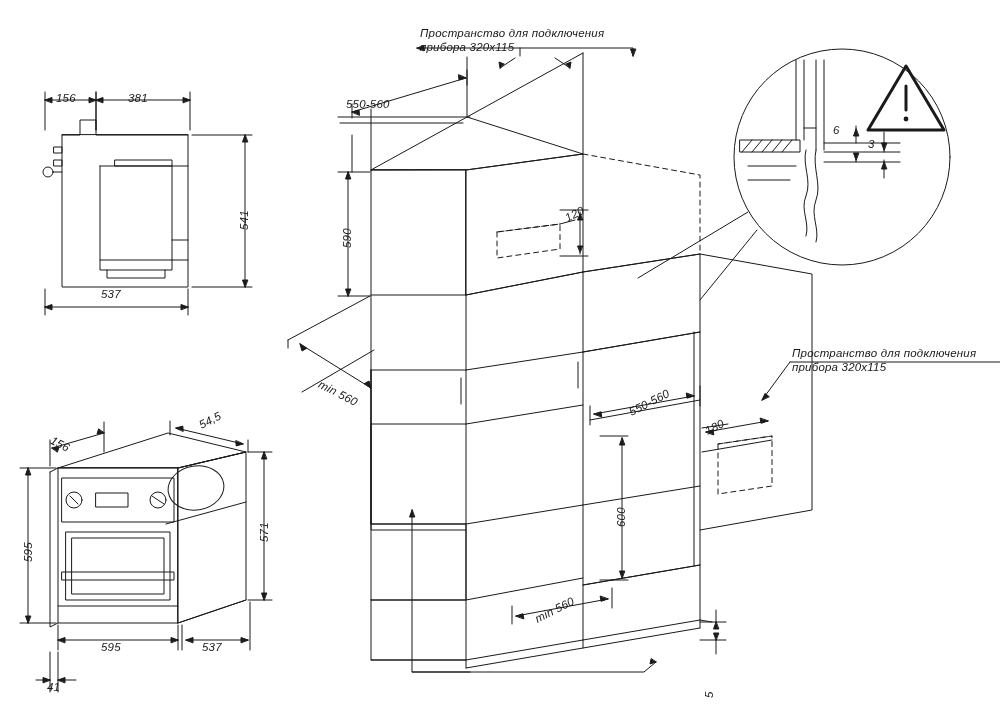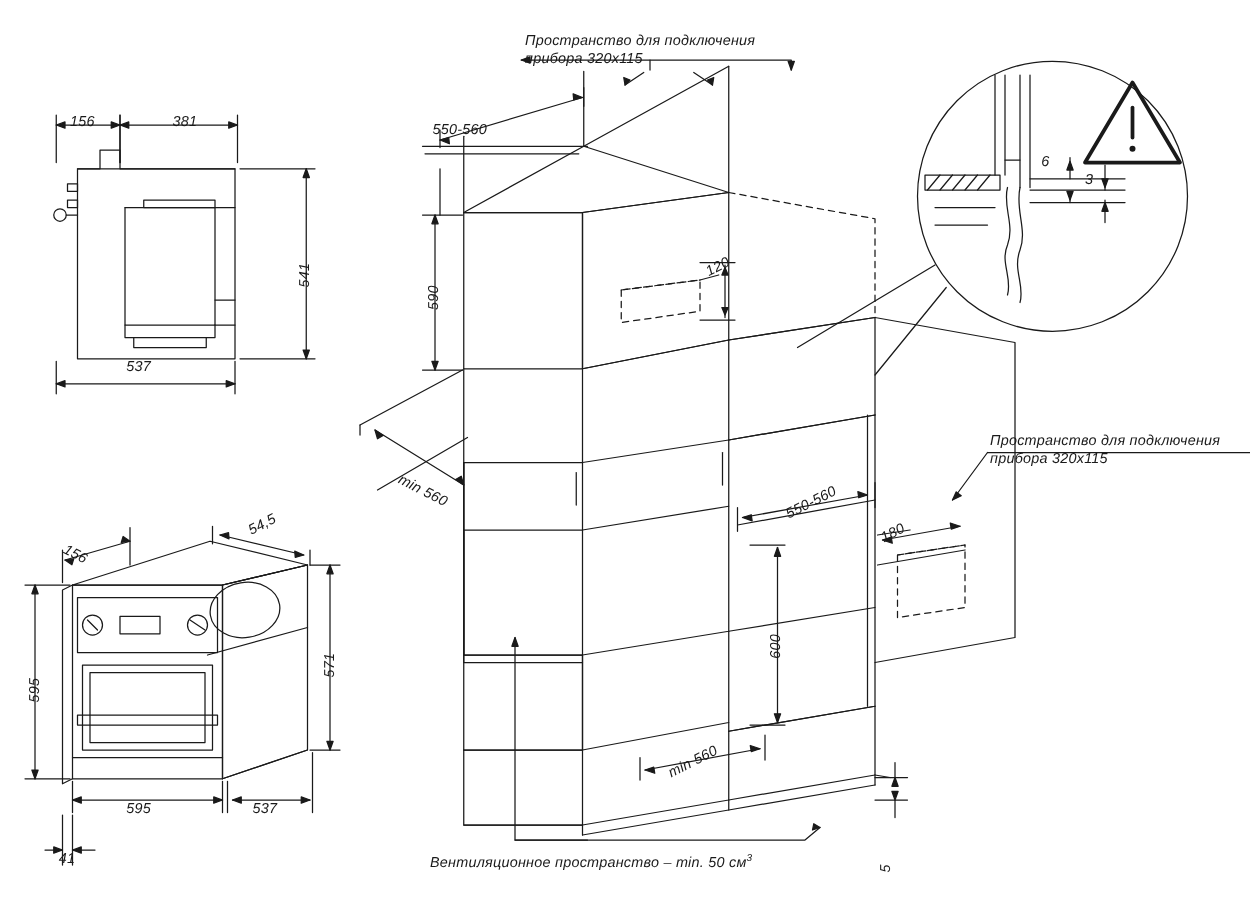--- a/index.html
+++ b/index.html
@@ -317,21 +317,21 @@
     <path d="M884,150 l-2.5,-7 h5 z" fill="#1a1a1a"></path>
     <path d="M884,162 l-2.5,7 h5 z" fill="#1a1a1a"></path>
 
     <path d="M906,66 L944,130 L868,130 Z" stroke-width="3"></path>
     <path d="M906,86 L906,110" stroke-width="3"></path>
     <circle cx="906" cy="119" r="2.4" fill="#1a1a1a" stroke="none"></circle>
   </g>
 </svg>
 
 <div class="lbl dim" style="left:56px; top:92px;">156</div>
-<div class="lbl dim" style="left:138px; top:92px;text-align:right;">381</div>
+<div class="lbl dim" style="left:128px; top:92px;text-align:right;">381</div>
 <div class="lbl dim rot90" style="left:238px; top:230px;">541</div>
 <div class="lbl dim" style="left:101px; top:288px;">537</div>
 
 <div class="lbl dim rotu" style="left:54px; top:434px;">156</div>
 <div class="lbl dim rotd" style="left:197px; top:420px;">54,5</div>
 <div class="lbl dim rot90" style="left:22px; top:562px;">595</div>
 <div class="lbl dim rot90" style="left:258px; top:542px;">571</div>
 <div class="lbl dim" style="left:101px; top:641px;">595</div>
 <div class="lbl dim" style="left:202px; top:641px;">537</div>
 <div class="lbl dim" style="left:47px; top:681px;">41</div>
@@ -344,18 +344,17 @@
 <div class="lbl dim rotu" style="left:322px; top:378px;">min 560</div>
 
 <div class="lbl note" style="left:792px; top:346px;">Пространство для подключения
 прибора 320х115</div>
 <div class="lbl dim rotd" style="left:627px; top:407px;">550-560</div>
 <div class="lbl dim rotd" style="left:703px; top:426px;">180</div>
 <div class="lbl dim rot90" style="left:615px; top:527px;">600</div>
 <div class="lbl dim rotd" style="left:533px; top:614px;">min 560</div>
 <div class="lbl dim rot90" style="left:703px; top:698px;">5</div>
 
-<div class="lbl note" style="left:344px; top:680px;"><span>Вентиляционное пространство – min. 50 см</span><sup style="font-size:8px;">3</sup></div>
 
 <div class="lbl dim" style="left:833px; top:124px;">6</div>
 <div class="lbl dim" style="left:868px; top:138px;">3</div>
 
 </div>
 
 </body></html>

